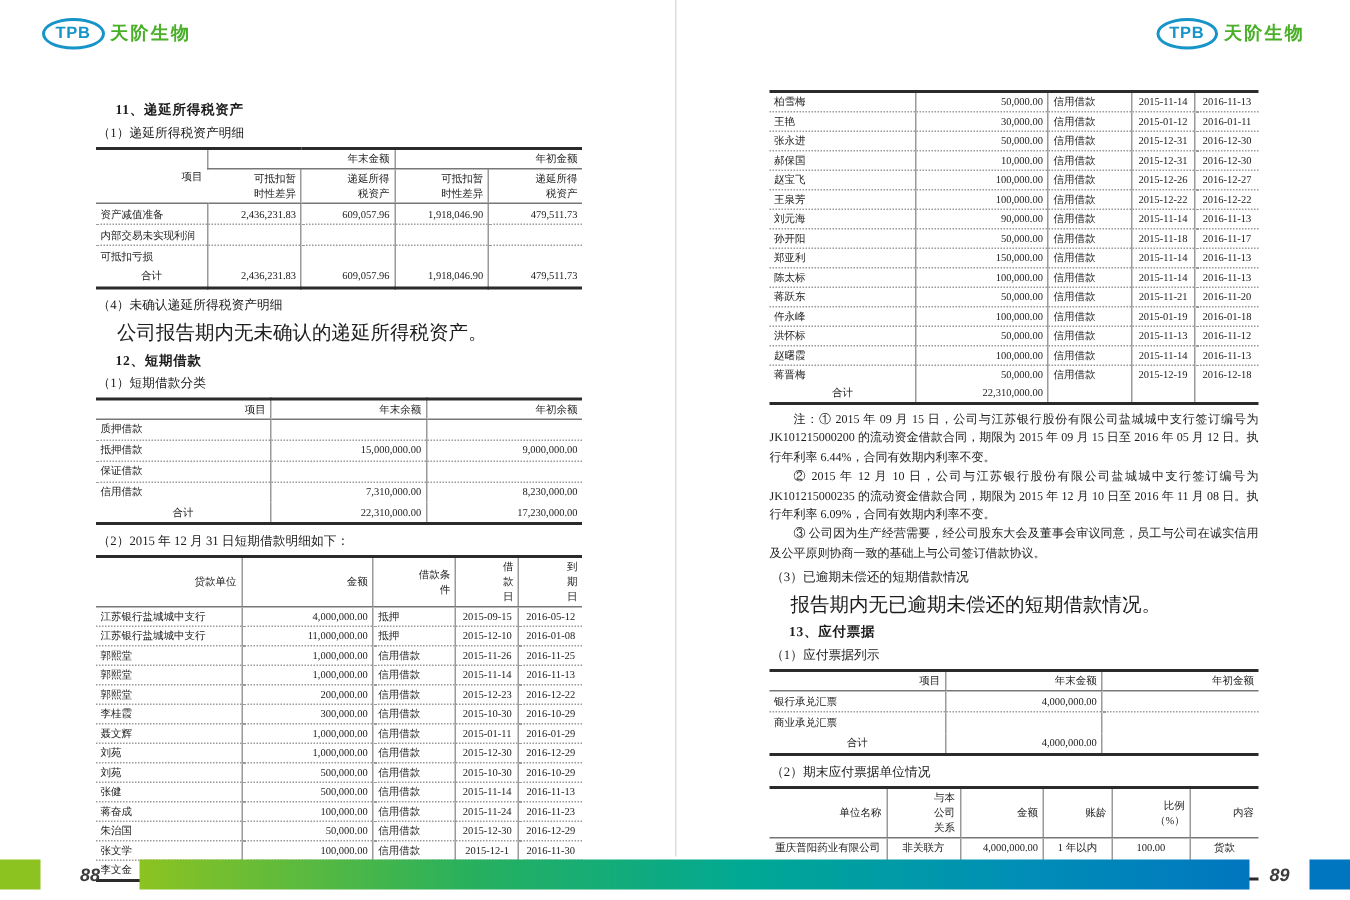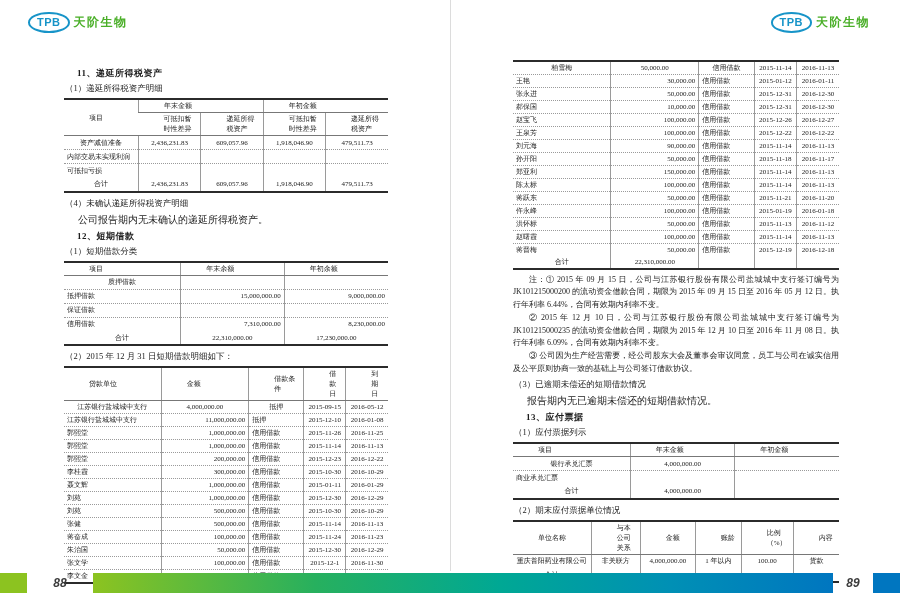--- a/index.html
+++ b/index.html
@@ -15,28 +15,28 @@
   .logo-right { right:30px; }
   .logo-oval { border:2px solid #1794c8; border-radius:50%; color:#1794c8; font-weight:bold; font-size:11px; line-height:1; padding:3px 7px; letter-spacing:0.5px; }
   .logo-name { color:#4aaf28; font-weight:bold; font-size:12px; letter-spacing:1.5px; }
 
   .content { position:absolute;margin-top:20px; }
   .content-left  { left:64px; top:44px; width:324px; }
   .content-right { left:62px; top:40px; width:326px; }
 
   .sec-title { font-size:9px; font-weight:bold; margin:3px 0 3px 13px; letter-spacing:0.5px; }
   .sub-title { font-size:8.5px; margin:3px 0 3px 1px; }
-  .para { font-size:10px; margin:2px 0 3px 0; padding-left:14px; }
+  .para { font-size:13px; margin:2px 0 3px 0; padding-left:14px; }
 
   table.tbl { width:100%; border-collapse:collapse; border-top:2px solid #2b2b2b; border-bottom:2px solid #2b2b2b; font-size:7px; color:#222; table-layout:fixed; }
   .tbl th, .tbl td { border-left:1px solid #9a9a9a; padding:1px 3px; height:12px; font-weight:normal; overflow:hidden; white-space:nowrap; }
   .tbl th:first-child, .tbl td:first-child { border-left:none; }
-  .tbl thead th { border-bottom:1px solid #777; text-align:left; white-space:normal;padding-left:25px; }
+  .tbl thead th { border-bottom:1px solid #777; text-align:right; white-space:normal;padding-left:25px; }
   .tbl tbody td { border-top:1px dotted #9a9a9a; }
-  .tbl tbody tr:first-child td { border-top:none;text-align:center; }
+  .tbl tbody tr:first-child td { border-top:none; }
   .al { text-align:left; } .ar { text-align:right; } .ac { text-align:center; }
   .row-tall td { height:14px; }
 
   .notes { margin-top:4px; }
   .notes p { font-size:8px; line-height:1.55; text-align:justify; text-indent:2em; margin:1px 0; }
 
   .footer { position:absolute; top:571px; left:0; width:900px; height:22px; font-family:"Liberation Sans","DejaVu Sans",sans-serif;font-style:italic; }
   .edge-left  { position:absolute; left:0;   top:2px; width:27px; height:20px; background:#8cc320; }
   .edge-right { position:absolute; left:873px; top:2px; width:27px; height:20px; background:#0076c0; }
   .grad-bar   { position:absolute; left:93px; top:2px; width:740px; height:20px; background:linear-gradient(90deg,#8cc320 0%,#27b05e 30%,#00a894 55%,#0090b5 78%,#0076c0 100%); }

